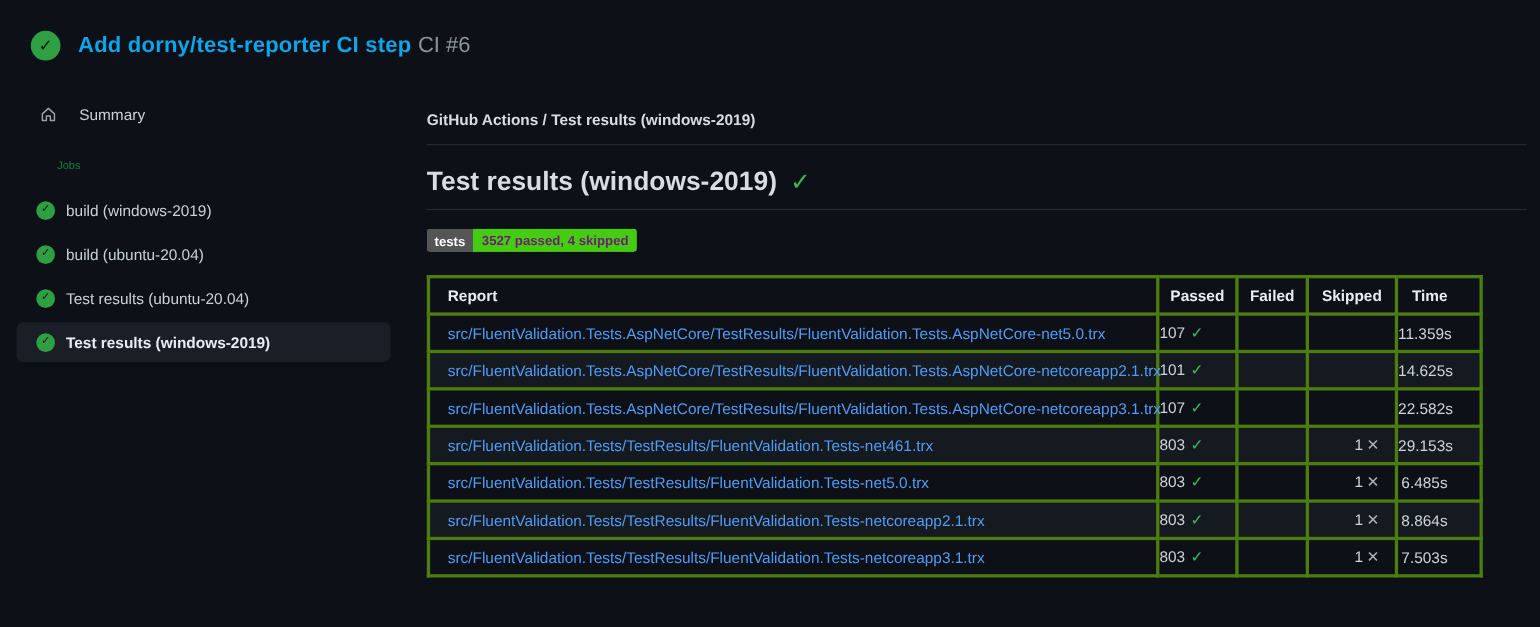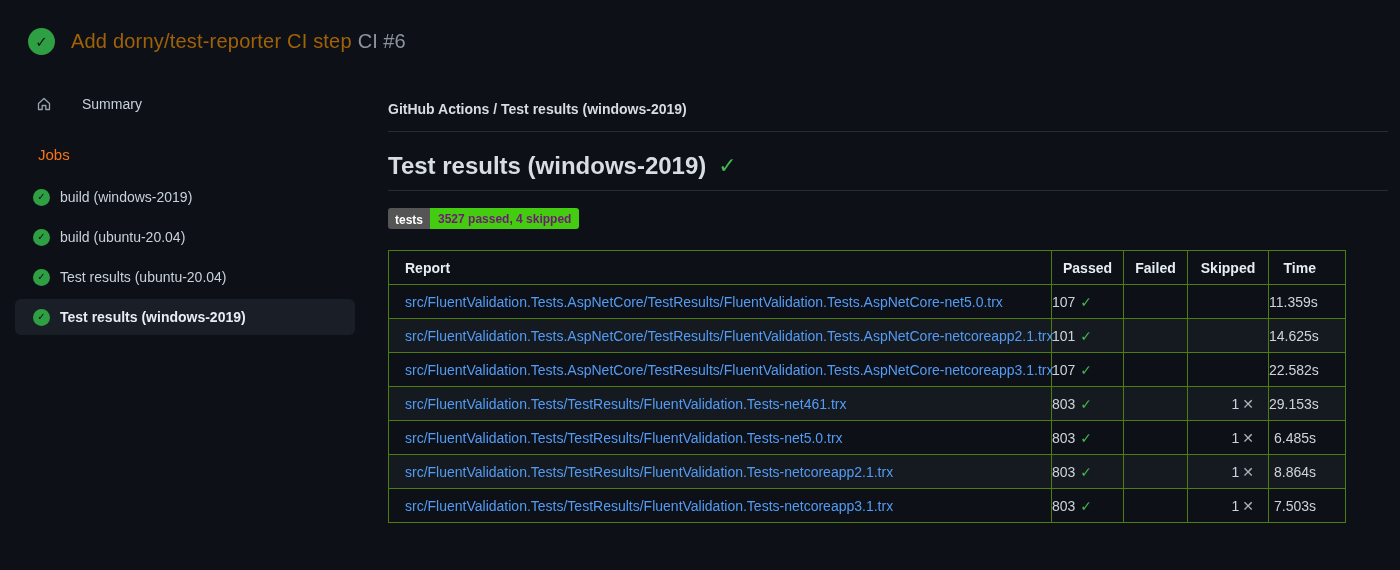--- a/index.html
+++ b/index.html
@@ -12,32 +12,32 @@
   }
 
   
   .run-header { position: absolute; top: 28px; left: 28px; display: flex; align-items: center; gap: 16px; }
   .status-circle {
     width: 27px; height: 27px; border-radius: 50%;
     background: #2ea043; display: flex; align-items: center; justify-content: center;
     flex: 0 0 auto;
   }
   .status-circle .glyph { color: #0d1117; font-size: 15px; font-weight: 700; line-height: 1; }
-  .run-title { font-size: 20px; font-weight: 400; color: #a16207; letter-spacing: .2px; }
+  .run-title { font-size: 20px; font-weight: 700; color: #0ea5e9; letter-spacing: .2px; }
   .run-number { font-size: 20px; font-weight: 400; color: #8b949e; margin-left: 6px; }
 
   
   .sidebar { position: absolute; top: 88px; left: 0; width: 380px; }
   .summary-item {
-    display: flex; align-items: center; gap: 30px;
+    display: flex; align-items: center; gap: 20px;
     height: 32px; padding-left: 36px; cursor: pointer;
   }
   .summary-item .label { font-size: 14px; color: #c9d1d9; }
   .home-icon { width: 16px; height: 16px; display: block; }
-  .jobs-label { margin: 26px 0 0 38px; font-size: 15px; color: #f97316; }
+  .jobs-label { margin: 26px 0 0 52px; font-size: 10px; color: #15803d; }
   .jobs-list { margin-top: 16px; }
   .job-item {
     margin: 0 0 4px 15px; width: 340px; height: 36px;
     display: flex; align-items: center; gap: 10px;
     padding-left: 18px; border-radius: 6px; cursor: pointer;
   }
   .job-item.selected { background: #1a1f27; }
   .job-item.selected .label { font-weight: 700; color: #e6edf3; }
   .job-item .label { font-size: 14px; color: #c9d1d9; text-align: center; }
   .mini-circle {
@@ -63,21 +63,21 @@
   .badge .right { background: #44cc11; color: #701a75; padding: 0 8px; display: flex; align-items: center; }
 
   
   table.results {
     margin-top: 21px;
     border-collapse: collapse;
     width: 957px;
     font-size: 14px;
     table-layout: fixed;
   }
-  .results th, .results td { border: 1px solid #4d7c0f; height: 34px; padding: 0; }
+  .results th, .results td { border: 3px solid #4d7c0f; height: 34px; padding: 0; }
   .results th { color: #e6edf3; font-weight: 700; }
   .results col.c-report { width: 663px; }
   .results col.c-passed { width: 72px; }
   .results col.c-failed { width: 64px; }
   .results col.c-skipped { width: 81px; }
   .results col.c-time { width: 77px; }
   .results th.h-report, .results td.d-report { text-align: left; padding-left: 16px; padding-right: 8px; }
   .results th.h-passed, .results th.h-failed, .results th.h-skipped { text-align: center; }
   .results th.h-time, .results td.d-time { text-align: right; padding-right: 29px; }
   .results td.d-passed { text-align: left; }

